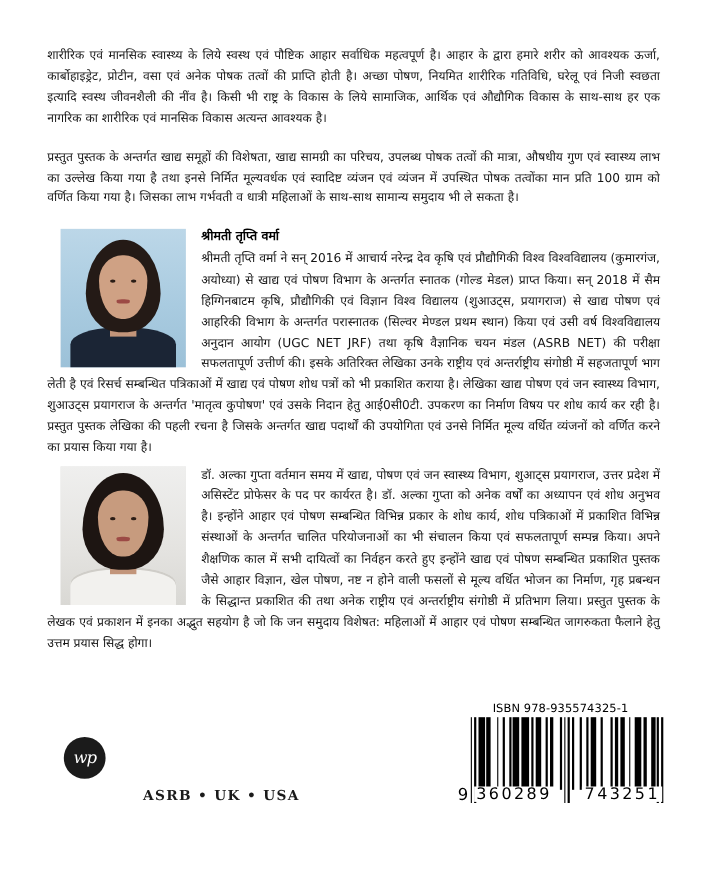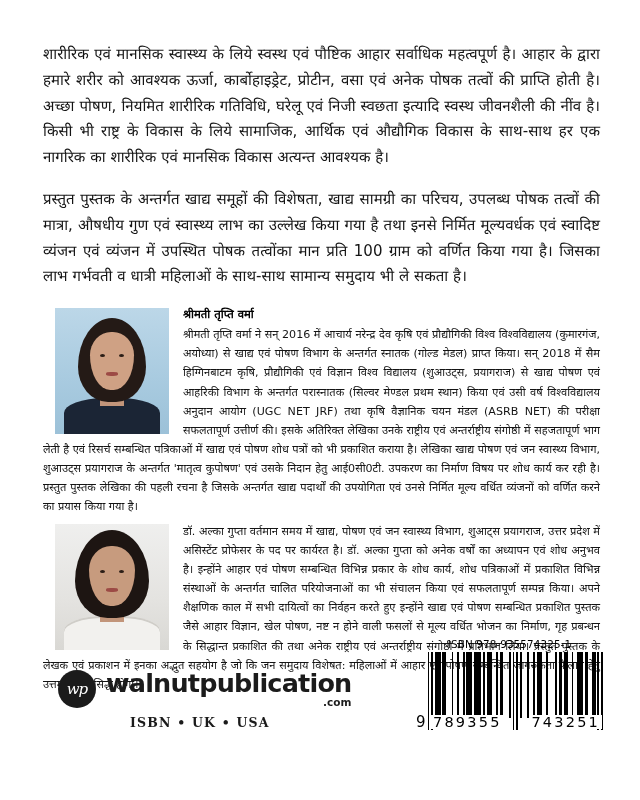--- a/index.html
+++ b/index.html
@@ -18,21 +18,21 @@
   }
 
   
   .content {
     position: absolute;
     left: 43px;
     right: 40px;
     top: 42px;
   }
   .para {
-    font-size: 15px;
+    font-size: 11px;
     line-height: 1.72;
     text-align: justify;
     text-justify: inter-word;
     margin: 0 0 16px 0;
     color: #141414;
     letter-spacing: 0.05px;
   }
 
   
   .author-block {
@@ -279,26 +279,22 @@
       <p class="author-bio">डॉ. अल्का गुप्ता वर्तमान समय में खाद्य, पोषण एवं जन स्वास्थ्य विभाग, शुआट्स प्रयागराज, उत्तर प्रदेश में असिस्टेंट प्रोफेसर के पद पर कार्यरत है। डॉ. अल्का गुप्ता को अनेक वर्षों का अध्यापन एवं शोध अनुभव है। इन्होंने आहार एवं पोषण सम्बन्धित विभिन्न प्रकार के शोध कार्य, शोध पत्रिकाओं में प्रकाशित विभिन्न संस्थाओं के अन्तर्गत चालित परियोजनाओं का भी संचालन किया एवं सफलतापूर्ण सम्पन्न किया। अपने शैक्षणिक काल में सभी दायित्वों का निर्वहन करते हुए इन्होंने खाद्य एवं पोषण सम्बन्धित प्रकाशित पुस्तक जैसे आहार विज्ञान, खेल पोषण, नष्ट न होने वाली फसलों से मूल्य वर्धित भोजन का निर्माण, गृह प्रबन्धन के सिद्धान्त प्रकाशित की तथा अनेक राष्ट्रीय एवं अन्तर्राष्ट्रीय संगोष्ठी में प्रतिभाग लिया। प्रस्तुत पुस्तक के लेखक एवं प्रकाशन में इनका अद्भुत सहयोग है जो कि जन समुदाय विशेषत: महिलाओं में आहार एवं पोषण सम्बन्धित जागरुकता फैलाने हेतु उत्तम प्रयास सिद्ध होगा।</p>
     </div>
 
   </div>
 
   <div class="footer">
 
     <div class="publisher">
       <div class="pub-row">
         <div class="pub-mark">wp</div>
-        <div class="pub-word">
-          <span>walnutpublication</span>
-          <span class="pub-dotcom">.com</span>
-        </div>
       </div>
-      <div class="pub-countries">ISBN  •  UK  •  USA</div>
+      <div class="pub-countries">ASRB  •  UK  •  USA</div>
     </div>
 
     <div class="barcode-area">
       <div class="isbn-text">ISBN 978-935574325-1</div>
       <div class="barcode-wrap">
         <div class="bc-left-digit">9</div>
         <div class="bars" id="bars">
             <div class="bar" style="width: 1.85px; height: 78px;"></div>
             <div class="sp" style="width: 1.85px; height: 78px;"></div>
             <div class="bar" style="width: 1.85px; height: 78px;"></div>
@@ -353,20 +349,20 @@
             <div class="sp" style="width: 1.85px; height: 66px;"></div>
             <div class="bar" style="width: 3.7px; height: 66px;"></div>
             <div class="sp" style="width: 3.7px; height: 66px;"></div>
             <div class="bar" style="width: 3.7px; height: 66px;"></div>
             <div class="sp" style="width: 1.85px; height: 66px;"></div>
             <div class="bar" style="width: 1.85px; height: 78px;"></div>
             <div class="sp" style="width: 1.85px; height: 78px;"></div>
             <div class="bar" style="width: 1.85px; height: 78px;"></div>
           </div>
         <div class="bc-digits">
-          <span class="bc-grp">789355</span>
+          <span class="bc-grp">360289</span>
           <span class="bc-grp">743251</span>
         </div>
       </div>
     </div>
 
   </div>
 </div>
 
 </body></html>

